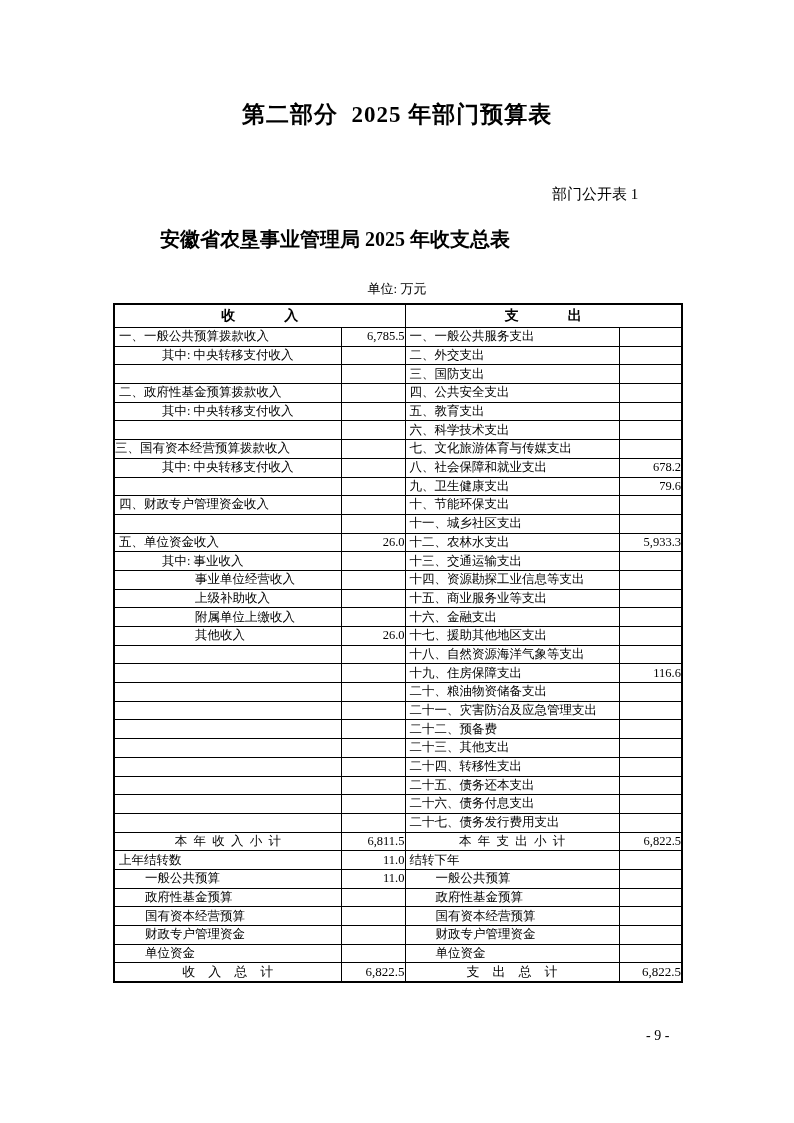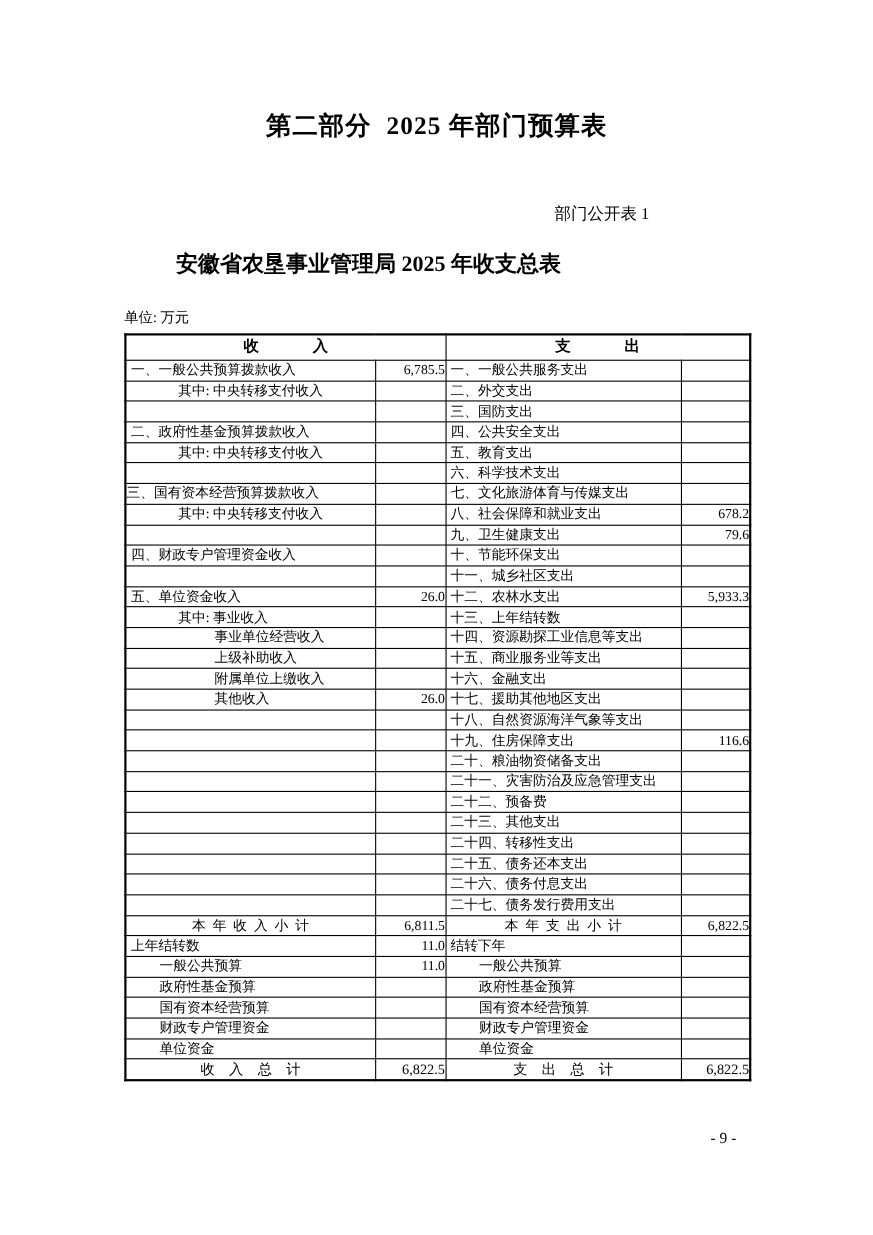--- a/index.html
+++ b/index.html
@@ -22,38 +22,38 @@
     width: 794px;
     text-align: center;
     font-size: 23px;
     font-weight: bold;
     letter-spacing: 1px;
     white-space: pre;
   }
   .table-label {
     position: absolute;
     top: 185px;
-    left: 504px;
+    left: 552px;
     font-size: 15px;
     white-space: pre;
   }
   .doc-title {
     position: absolute;
     top: 226px;
     left: 160px;
     font-size: 20px;
     font-weight: bold;
     white-space: pre;
   }
   .unit-note {
     position: absolute;
     top: 280px;
     left: 113px;
     width: 568px;
-    text-align: left;
+    text-align: center;
     font-size: 13px;
     white-space: pre;
   }
   table.budget {
     position: absolute;
     top: 303px;
     left: 113px;
     width: 568px;
     border-collapse: collapse;
     table-layout: fixed;
@@ -203,21 +203,21 @@
       </tr>
       <tr>
         <td class="lbl" style="padding-left: 4px;">五、单位资金收入</td>
         <td class="val">26.0</td>
         <td class="lbl" style="padding-left: 4px;">十二、农林水支出</td>
         <td class="val">5,933.3</td>
       </tr>
       <tr>
         <td class="lbl" style="padding-left: 47px;">其中: 事业收入</td>
         <td class="val"></td>
-        <td class="lbl" style="padding-left: 4px;">十三、上年结转数</td>
+        <td class="lbl" style="padding-left: 4px;">十三、交通运输支出</td>
         <td class="val"></td>
       </tr>
       <tr>
         <td class="lbl" style="padding-left: 80px;">事业单位经营收入</td>
         <td class="val"></td>
         <td class="lbl" style="padding-left: 4px;">十四、资源勘探工业信息等支出</td>
         <td class="val"></td>
       </tr>
       <tr>
         <td class="lbl" style="padding-left: 80px;">上级补助收入</td>

